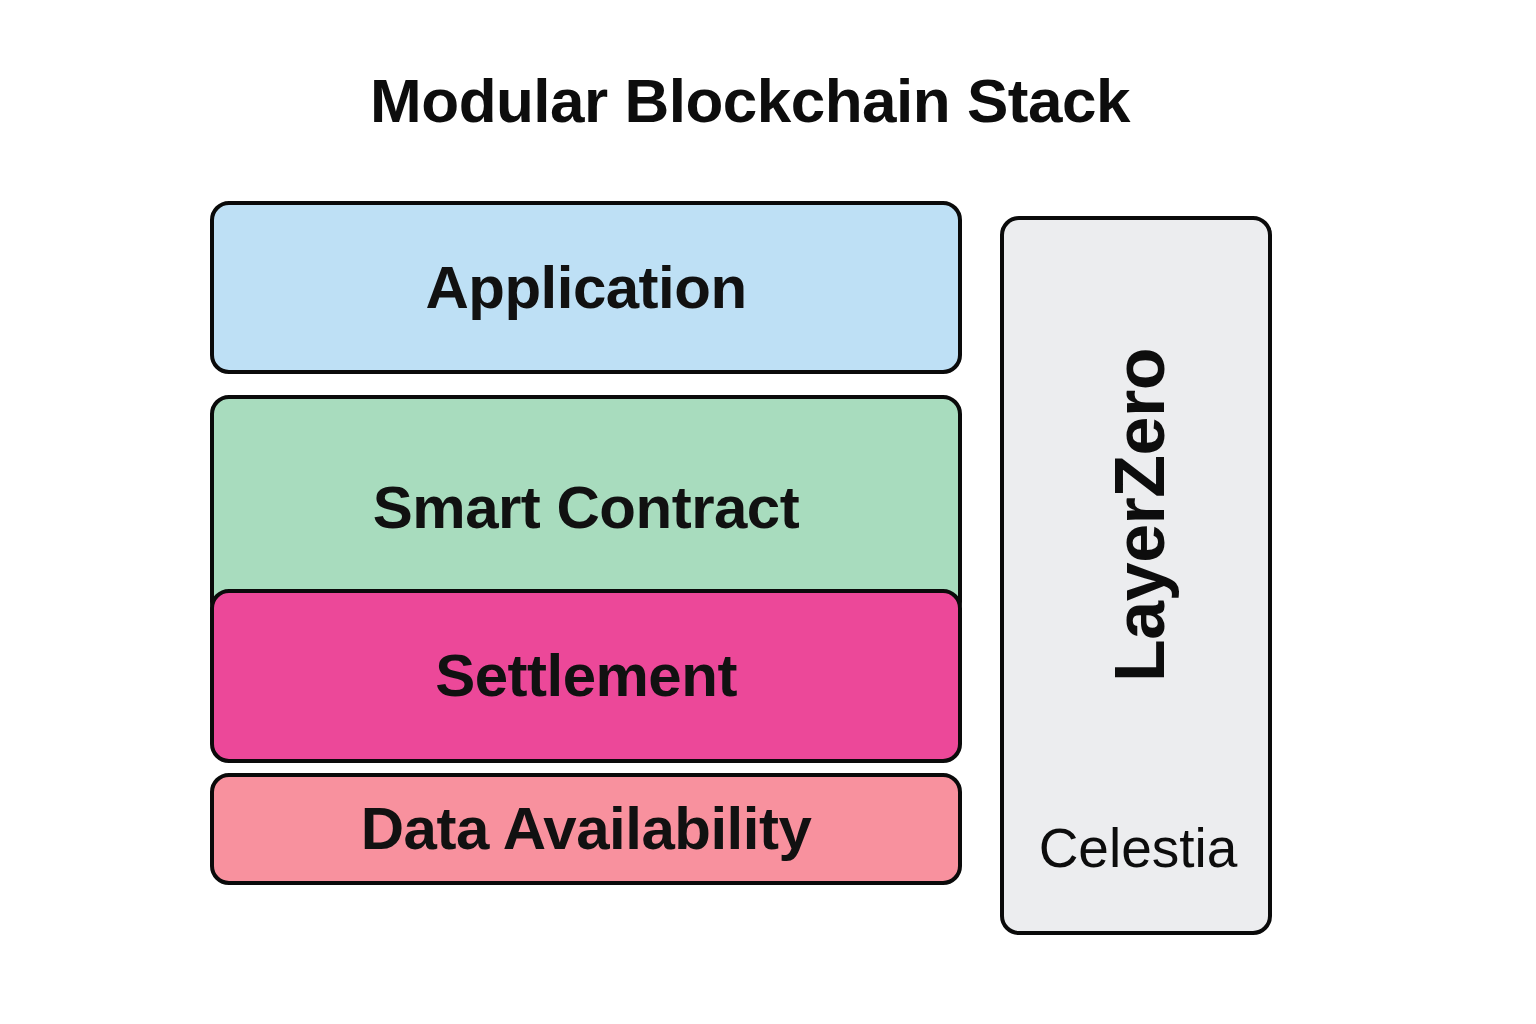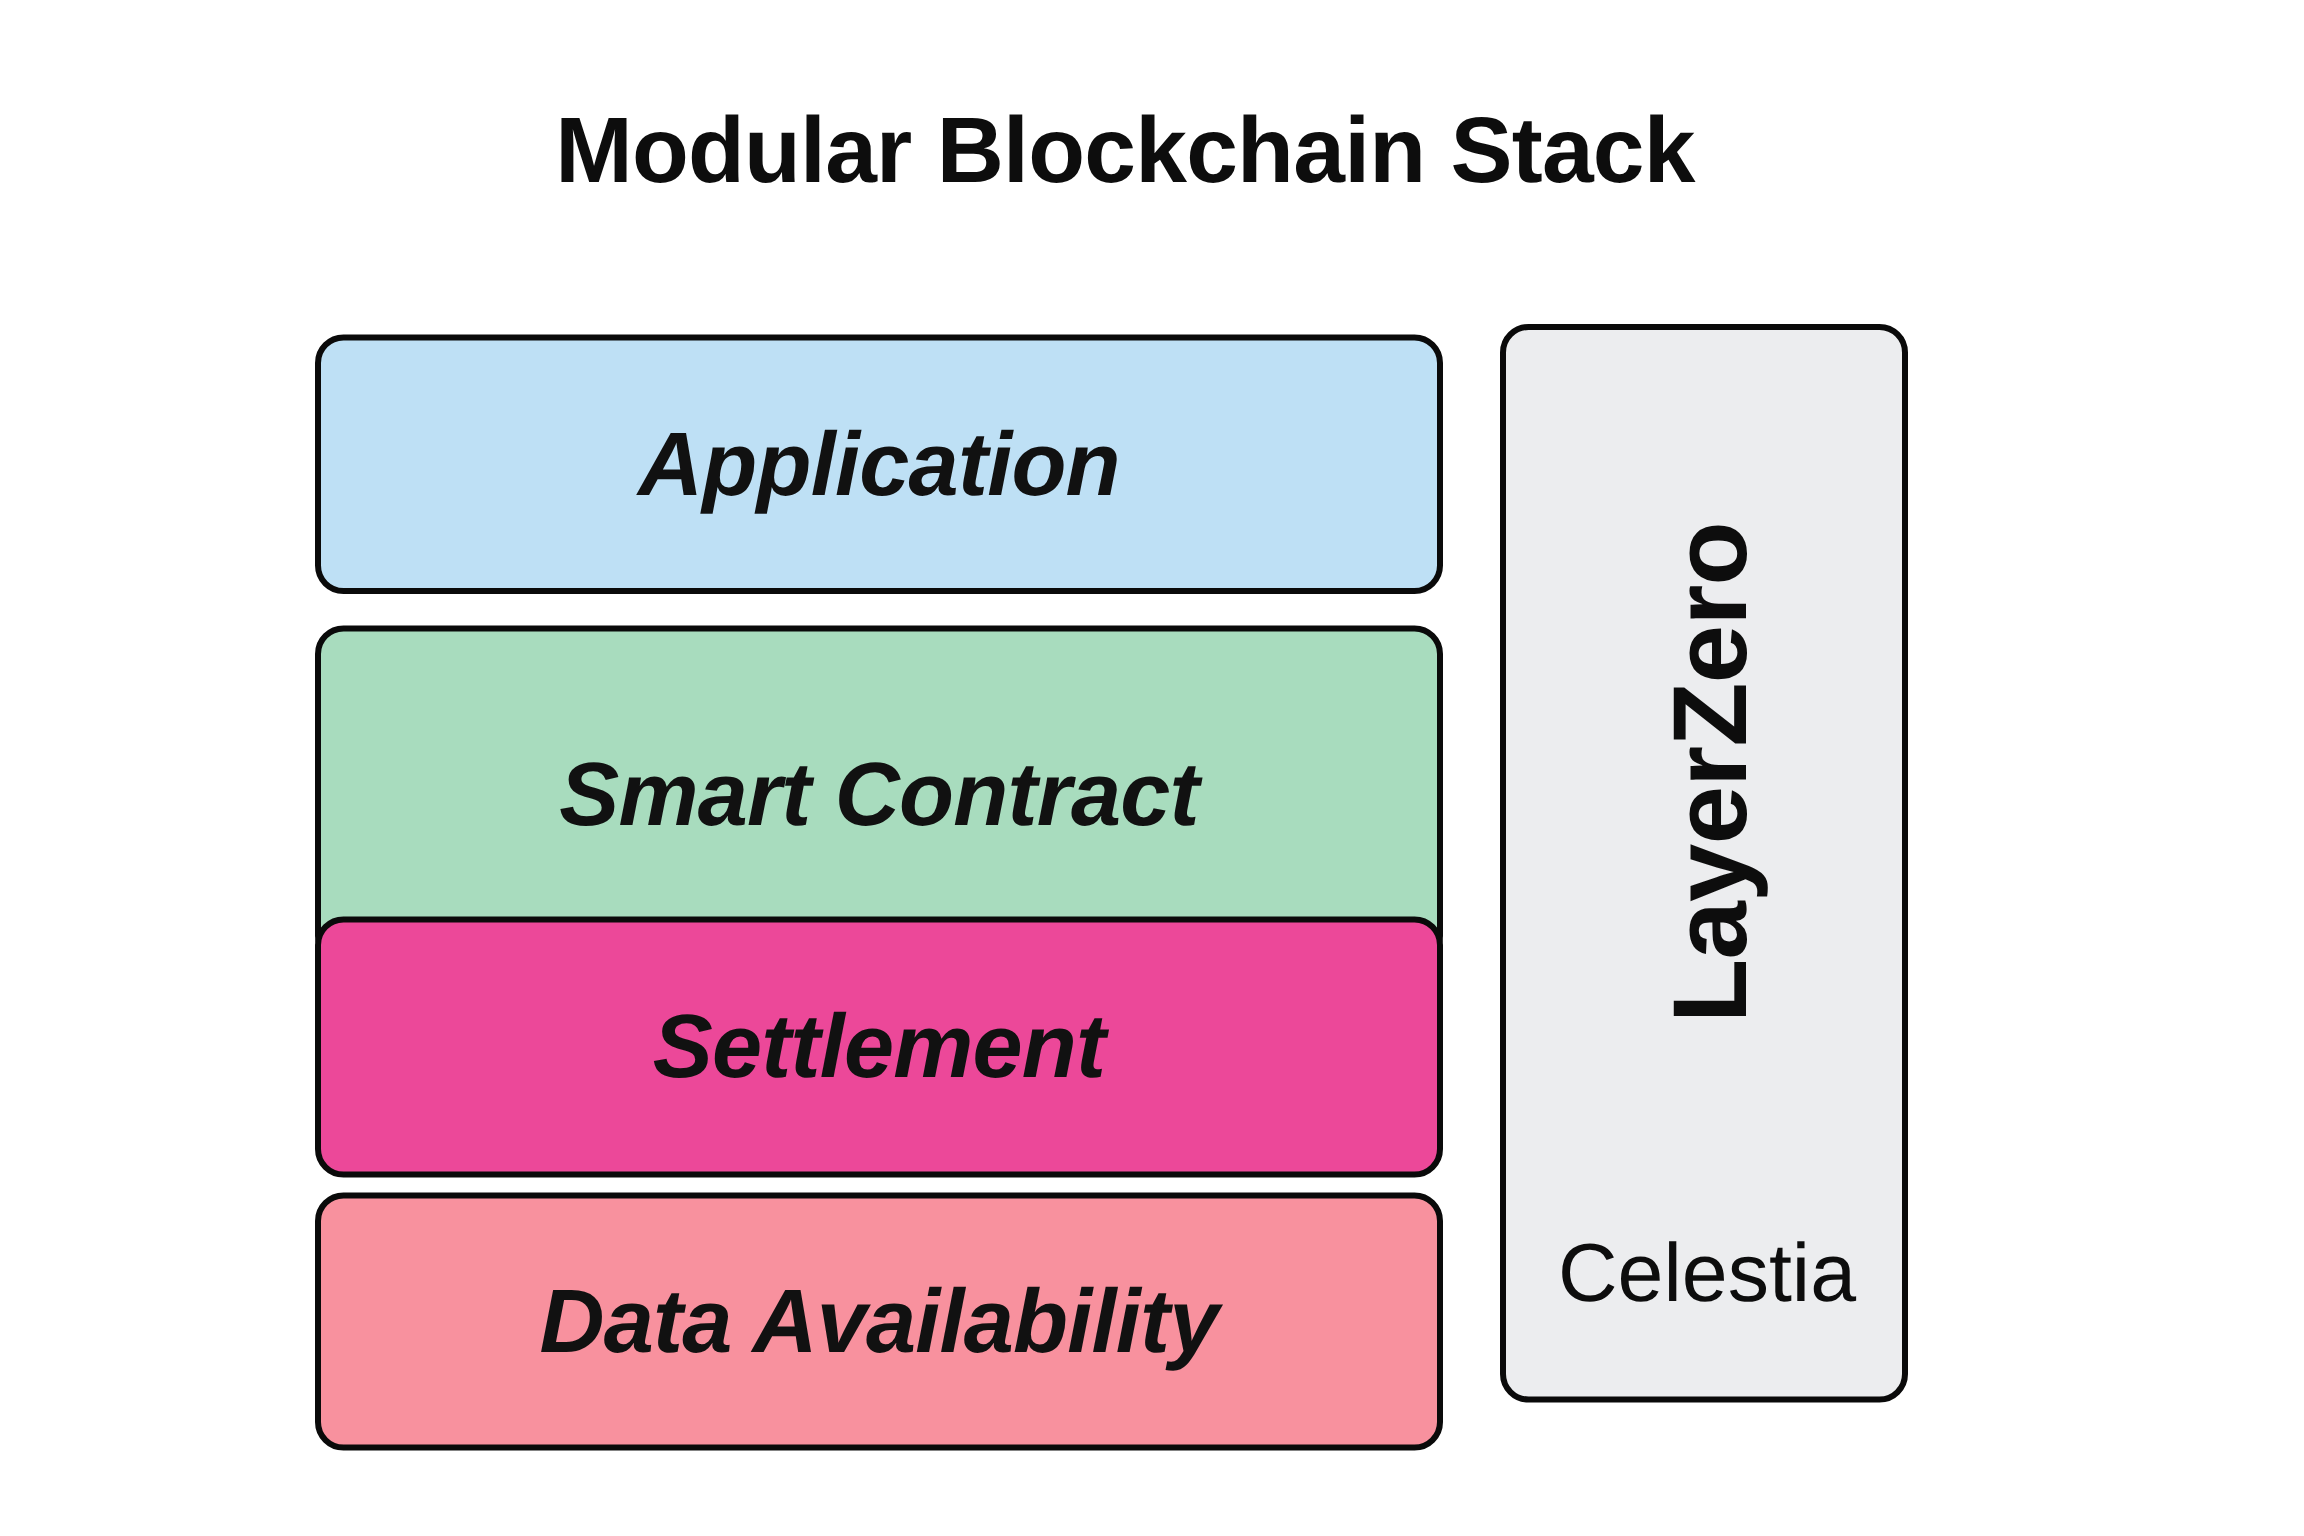--- a/index.html
+++ b/index.html
@@ -32,24 +32,23 @@
     color: #0d0d0d;
     letter-spacing: -0.5px;
     line-height: 1.0;
     white-space: nowrap;
   }
 
   
   #stack-column {
     position: absolute;
     left: 210px;
-    top: 223px;
+    top: 201px;
     width: 752px;
     height: 720px;
-    font-style: italic;
   }
   .layer-box {
     position: absolute;
     left: 0;
     width: 752px;
     box-sizing: border-box;
     border: 4px solid #0a0a0a;
     border-radius: 19px;
     display: flex;
     align-items: center;
@@ -120,21 +119,21 @@
   <div id="stack-column">
     <div class="layer-box" style="top: 0px; height: 173px; background: rgb(190, 224, 245); border-color: rgb(10, 10, 10);">
       <span class="layer-label">Application</span>
     </div>
     <div class="layer-box" style="top: 194px; height: 226px; background: rgb(168, 220, 190); border-color: rgb(10, 10, 10);">
       <span class="layer-label">Smart Contract</span>
     </div>
     <div class="layer-box" style="top: 388px; height: 174px; background: #ec4899; border-color: rgb(10, 10, 10);">
       <span class="layer-label">Settlement</span>
     </div>
-    <div class="layer-box" style="top: 572px; height: 172px; background: rgb(248, 145, 158); border-color: rgb(10, 10, 10);">
+    <div class="layer-box" style="top: 572px; height: 112px; background: rgb(248, 145, 158); border-color: rgb(10, 10, 10);">
       <span class="layer-label">Data Availability</span>
     </div>
   </div>
 
   <div id="side-panel" style="background: rgb(236, 237, 239); border-color: rgb(10, 10, 10);">
     <div id="side-panel-vertical-wrap">
       <span id="side-panel-vertical-label">LayerZero</span>
     </div>
     <div id="side-panel-bottom-label">Celestia</div>
   </div>

